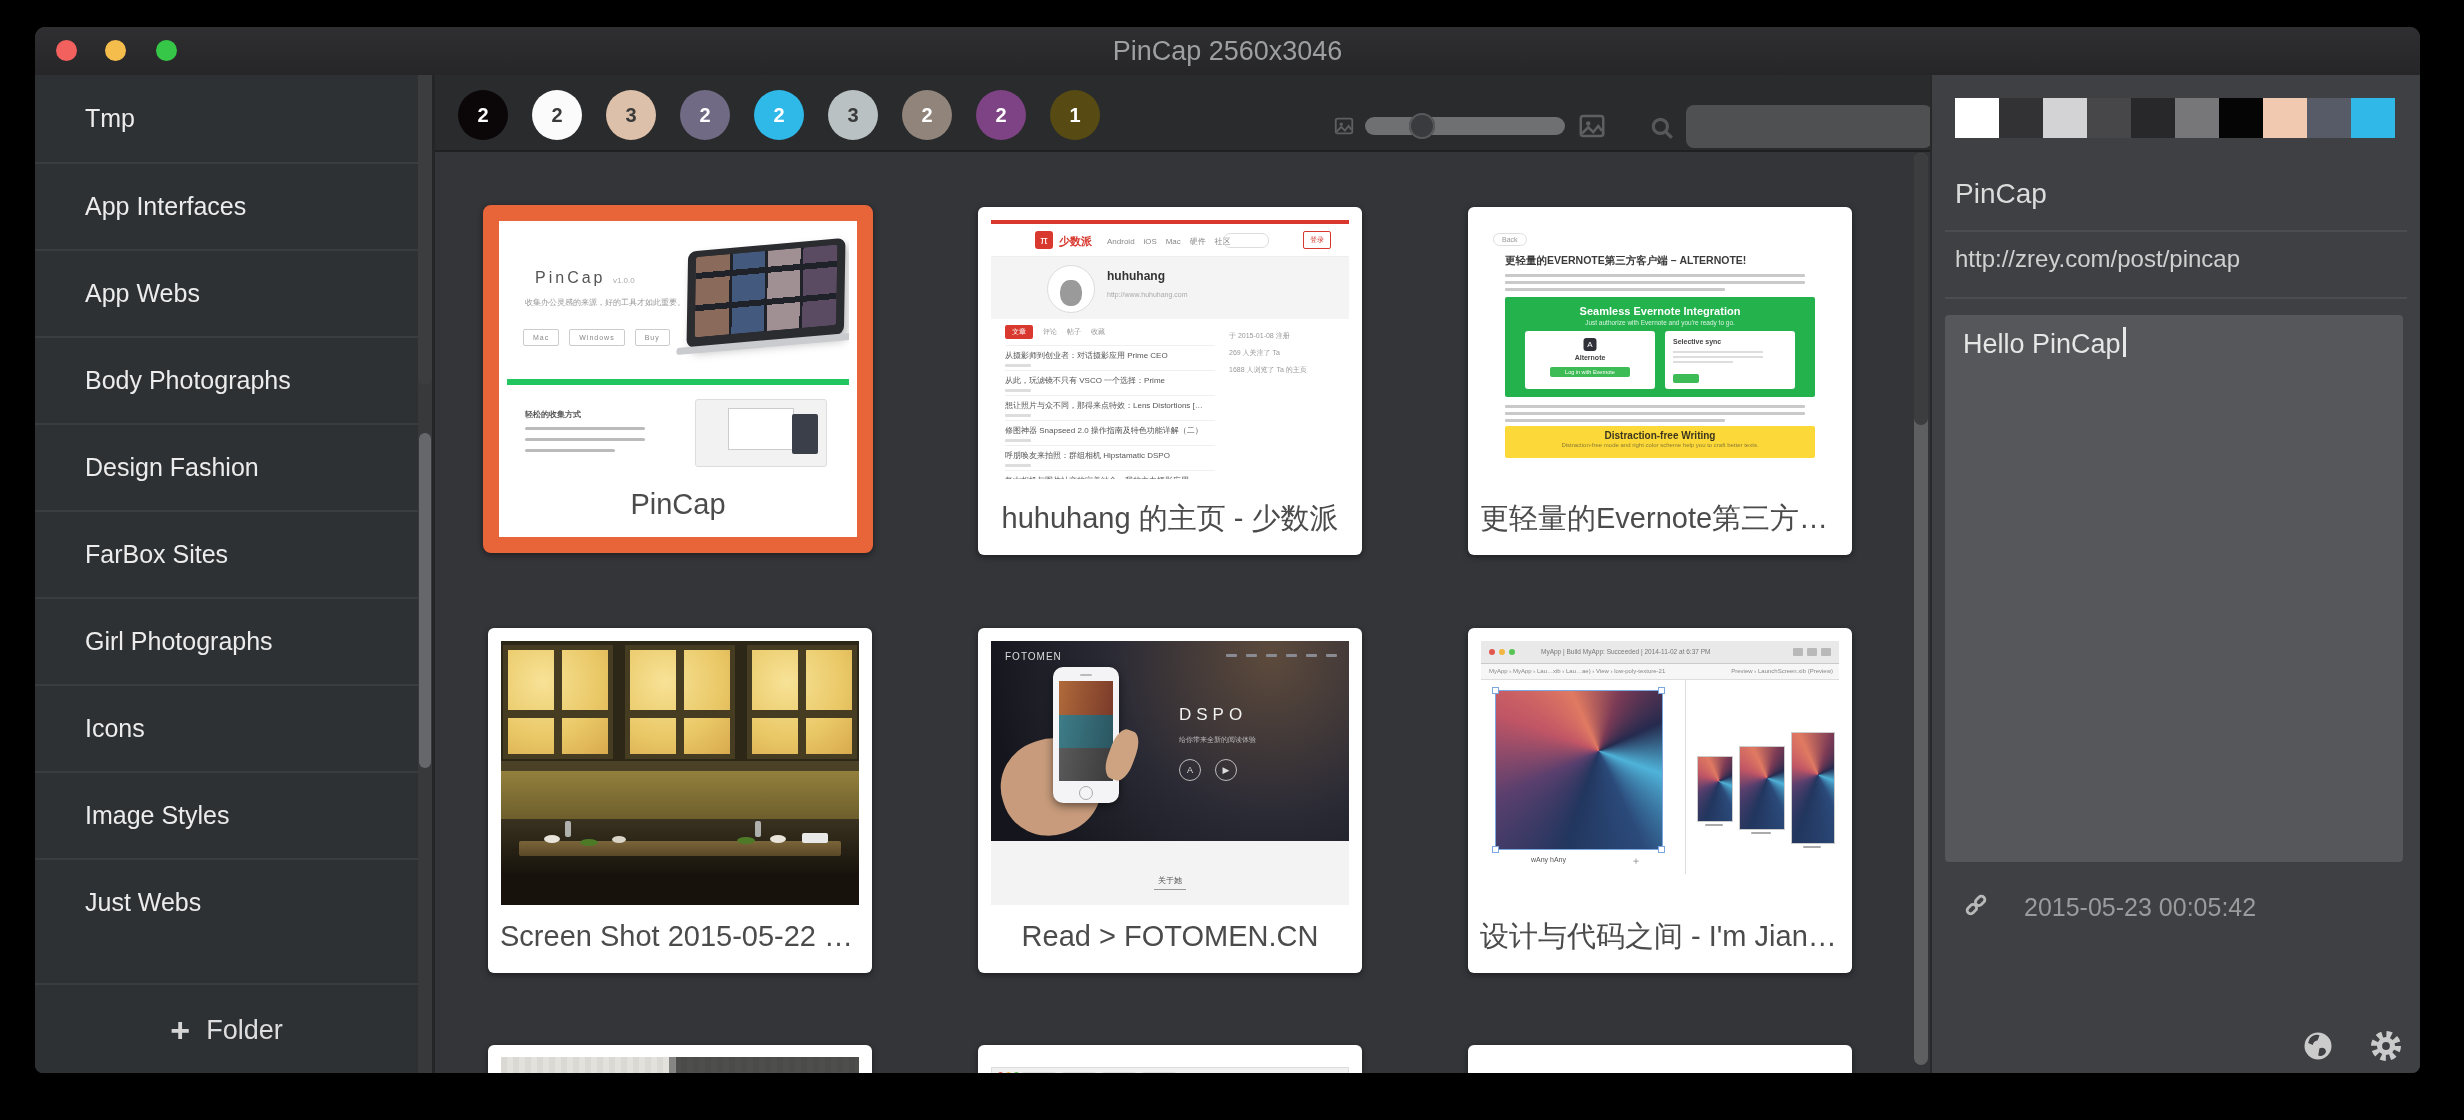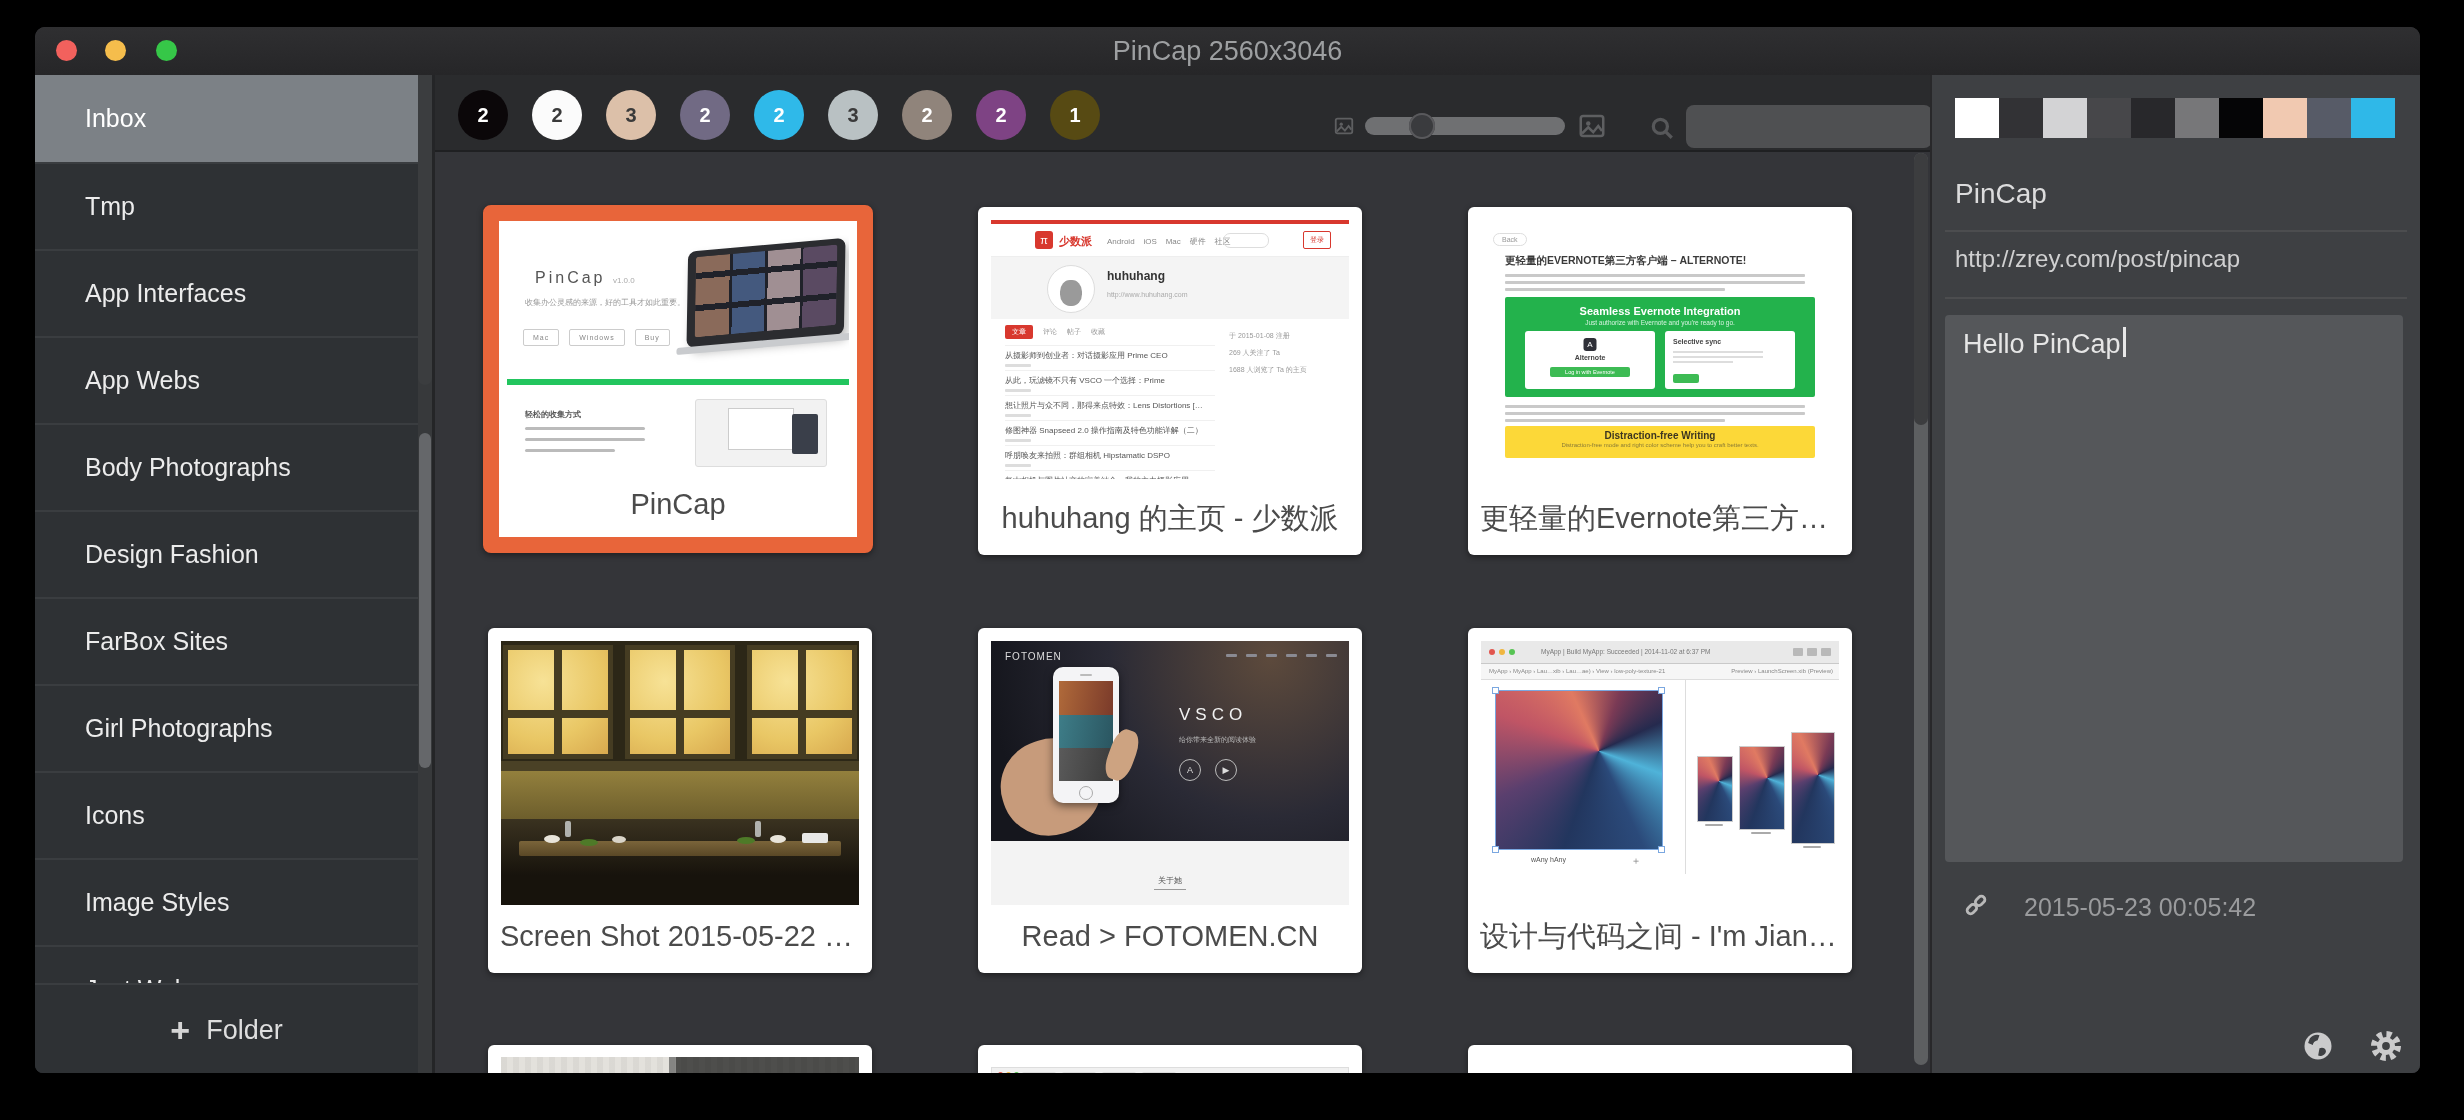--- a/index.html
+++ b/index.html
@@ -229,21 +229,20 @@
 
   <div class="titlebar">
     <span class="tl red"></span>
     <span class="tl yel"></span>
     <span class="tl grn"></span>
     <div class="title">PinCap 2560x3046</div>
   </div>
 
   <div class="sidebar">
     <div class="side-list">
-      <div class="side-item sel">Inbox</div>
       <div class="side-item">Tmp</div>
       <div class="side-item">App Interfaces</div>
       <div class="side-item">App Webs</div>
       <div class="side-item">Body Photographs</div>
       <div class="side-item">Design Fashion</div>
       <div class="side-item">FarBox Sites</div>
       <div class="side-item">Girl Photographs</div>
       <div class="side-item">Icons</div>
       <div class="side-item">Image Styles</div>
       <div class="side-item">Just Webs</div>
@@ -466,21 +465,21 @@
         <div class="rd-phone">
           <div class="rd-spk"></div>
           <div class="rd-scr">
             <div class="s1"></div>
             <div class="s2"></div>
             <div class="s3"></div>
           </div>
           <div class="rd-home"></div>
         </div>
         <div class="rd-thumbf"></div>
-        <div class="rd-title">VSCO</div>
+        <div class="rd-title">DSPO</div>
         <div class="rd-sub">给你带来全新的阅读体验</div>
         <div class="rd-circles">
           <span>A</span>
           <span>▶</span>
         </div>
       </div>
       <div class="rd-foot">
         <span class="rd-link">关于她</span>
       </div>
     </div>

